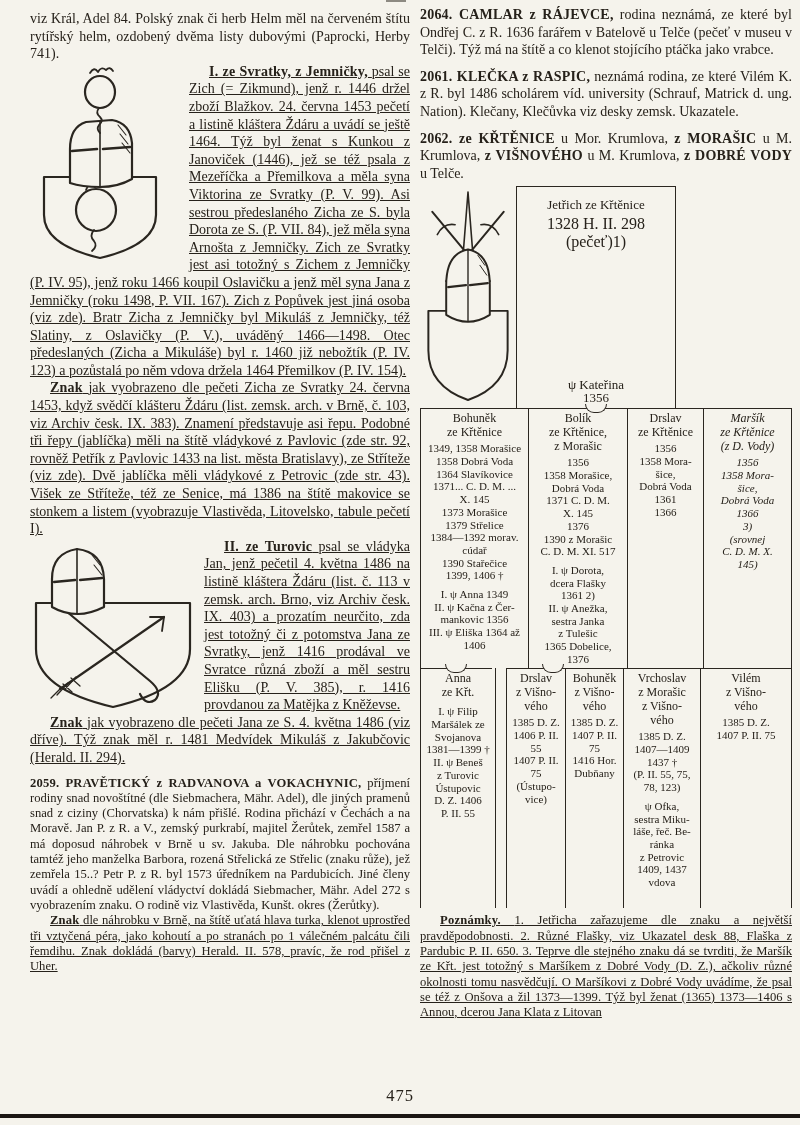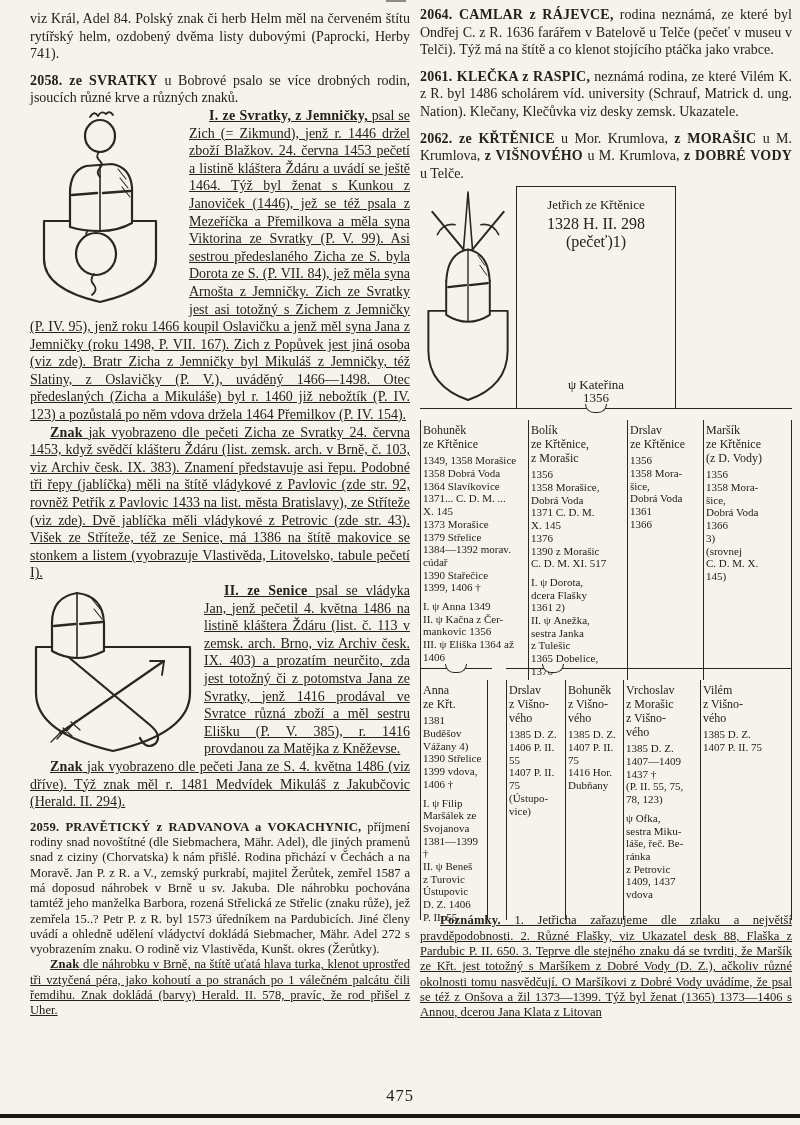--- a/index.html
+++ b/index.html
@@ -43,23 +43,23 @@
   .headbox .rname{font-size:13px;padding-top:10px;}
   .headbox .rref{font-size:16px;padding-top:2px;}
   .headbox .rspouse{
     position:absolute;bottom:4px;left:0;right:0;
     font-size:13px;line-height:13px;white-space:pre-line;
   }
   .hline{position:absolute;height:0;border-top:1.6px solid var(--line);}
   .c{
     position:absolute;box-sizing:border-box;
     border-left:1.5px solid var(--line);
+    text-align:center;
     font-size:11px;line-height:12.7px;
     padding:3px 2px;
-    margin-top:12px;
   }
   .c.bR{border-right:1.5px solid var(--line);}
   .cname{font-size:12px;line-height:14px;white-space:pre-line;margin-bottom:3px;}
   .cdates{white-space:pre-line;}
   .cspouse{white-space:pre-line;margin-top:6px;}
   .brace{
     position:absolute;width:22px;height:9px;
     box-sizing:border-box;
     border:1.5px solid var(--line);border-top:none;
     border-radius:0 0 11px 11px;
@@ -75,21 +75,20 @@
 </head>
 <body>
 
 <div class="page">
   <div class="top-artifact"></div>
 
   <div class="col col-left">
 
     <p class="gap-sm"><span>viz Král, Adel 84. Polský znak či herb Helm měl na červeném štítu rytířský helm, ozdobený dvěma listy dubovými (Paprocki, Herby 741).</span></p>
 
-    <p class="gap"><b>2058. ze SVRATKY</b> <span>u Bobrové psalo se více drobných rodin, jsoucích různé krve a různých znaků.</span></p>
 
     <p class="indent"><span class="figA">
           <svg width="150" height="196" viewBox="0 0 150 196" xmlns="http://www.w3.org/2000/svg">
         <g stroke="#2a2620" stroke-width="2.2" fill="none" stroke-linecap="round" stroke-linejoin="round">
           <path fill="#f5f3ec" d="M14,112 L126,112 L126,150 Q126,180 70,193 Q14,180 14,150 Z"></path>
           <ellipse cx="66" cy="145" rx="20" ry="21"></ellipse>
           <path d="M56,125 q3,-8 9,-3 q4,-6 9,-1" stroke-width="1.8"></path>
           <path d="M64,165 q-5,6 0,11 q4,5 -2,10" stroke-width="1.8"></path>
           <path fill="#f5f3ec" d="M40,118 L40,84 Q40,62 56,57 L82,55 Q100,58 102,78 L102,114 Q88,122 70,122 Q52,122 40,118 Z"></path>
           <path d="M70,56 L70,121" stroke-width="1.6"></path>
@@ -111,21 +110,21 @@
           <path d="M30,148 L134,76"></path>
           <path d="M134,76 L120,76 M134,76 L132,90" stroke-width="1.8"></path>
           <path d="M30,148 l-9,9 M38,142 l-11,12 M46,136 l-11,12 M33,143 l9,8 M41,137 l9,8" stroke-width="1.3"></path>
           <path d="M36,70 L120,140 Q133,151 125,159 Q116,165 110,153"></path>
           <path fill="#f5f3ec" d="M22,66 L22,38 Q22,12 47,8 Q73,11 74,38 L74,66 Q60,73 48,73 Q34,73 22,66 Z"></path>
           <path d="M47,8 L47,72" stroke-width="1.6"></path>
           <path d="M24,41 L45,39 M50,39 L72,37" stroke-width="2.4"></path>
           <path d="M62,14 L70,24 M64,24 L72,34" stroke-width="1.1"></path>
         </g>
       </svg>
-        </span><b>II. ze Senice</b> <span>psal se vládyka Jan, jenž pečetil 4. května 1486 na listině kláštera Ždáru (list. č. 113 v zemsk. arch. Brno, viz Archiv česk. IX. 403) a prozatím neurčito, zda jest totožný či z potomstva Jana ze Svratky, jenž 1416 prodával ve Svratce různá zboží a měl sestru Elišku (P. V. 385), r. 1416 provdanou za Matějka z Kněževse.</span></p>
+        </span><b>II. ze Turovic</b> <span>psal se vládyka Jan, jenž pečetil 4. května 1486 na listině kláštera Ždáru (list. č. 113 v zemsk. arch. Brno, viz Archiv česk. IX. 403) a prozatím neurčito, zda jest totožný či z potomstva Jana ze Svratky, jenž 1416 prodával ve Svratce různá zboží a měl sestru Elišku (P. V. 385), r. 1416 provdanou za Matějka z Kněževse.</span></p>
 
     <p class="indent"><b>Znak</b> <span>jak vyobrazeno dle pečeti Jana ze S. 4. května 1486 (viz dříve). Týž znak měl r. 1481 Medvídek Mikuláš z Jakubčovic (Herald. II. 294).</span></p>
 
     <p class="gap petit"><b>2059. PRAVĚTICKÝ z RADVANOVA a VOKACHYNIC,</b> <span>příjmení rodiny snad novoštítné (dle Siebmachera, Mähr. Adel), dle jiných pramenů snad z ciziny (Chorvatska) k nám přišlé. Rodina přichází v Čechách a na Moravě. Jan P. z R. a V., zemský purkrabí, majitel Žerůtek, zemřel 1587 a má doposud náhrobek v Brně u sv. Jakuba. Dle náhrobku pochována tamtéž jeho manželka Barbora, rozená Střelická ze Střelic (znaku růže), jež zemřela 15..? Petr P. z R. byl 1573 úředníkem na Pardubicích. Jiné členy uvádí a ohledně udělení vládyctví dokládá Siebmacher, Mähr. Adel 272 s vyobrazením znaku. O rodině viz Vlastivěda, Kunšt. okres (Žerůtky).</span></p>
 
     <p class="indent petit"><b>Znak</b> <span>dle náhrobku v Brně, na štítě uťatá hlava turka, klenot uprostřed tři vztyčená péra, jako kohoutí a po stranách po 1 válečném palcátu čili řemdihu. Znak dokládá (barvy) Herald. II. 578, pravíc, že rod přišel z Uher.</span></p>
   </div>
 
   <div class="col col-right">
 
@@ -205,48 +204,43 @@
       <div class="c" style="left:207px;top:222px;width:76px;height:260px;">
         <div class="cname">Drslav
 ze Křtěnice</div>
         <div class="cdates">1356
 1358 Mora-
 šice,
 Dobrá Voda
 1361
 1366</div>
       </div>
-      <div class="c bR" style="left:283px;top:222px;width:89px;height:260px;">
+      <div class="c bR" style="left:283px;top:222px;width:89px;height:260px;font-style:italic;">
         <div class="cname">Maršík
 ze Křtěnice
 (z D. Vody)</div>
         <div class="cdates">1356
 1358 Mora-
 šice,
 Dobrá Voda
 1366
 3)
 (srovnej
 C. D. M. X.
 145)</div>
       </div>
 
       <div class="hline" style="top:482px;left:0;width:72px;"></div>
       <div class="hline" style="top:482px;left:86px;width:286px;"></div>
       <div class="brace" style="left:25px;top:478px;"></div>
       <div class="brace" style="left:122px;top:478px;"></div>
 
-      <div class="c bR" style="left:0;top:482px;width:68px;height:240px;">
+      <div class="c bR" style="left:0;top:482px;width:76px;height:240px;">
         <div class="cname">Anna
 ze Křt.</div>
-        <div class="cdates">1381 Buděšov
-Vážany 4)
-1390 Střelice
-1399 vdova,
-1406 †</div>
         <div class="cspouse">I. ψ Filip
 Maršálek ze
 Svojanova
 1381—1399 †
 II. ψ Beneš
 z Turovic
 Ústupovic
 D. Z. 1406
 P. II. 55</div>
       </div>

